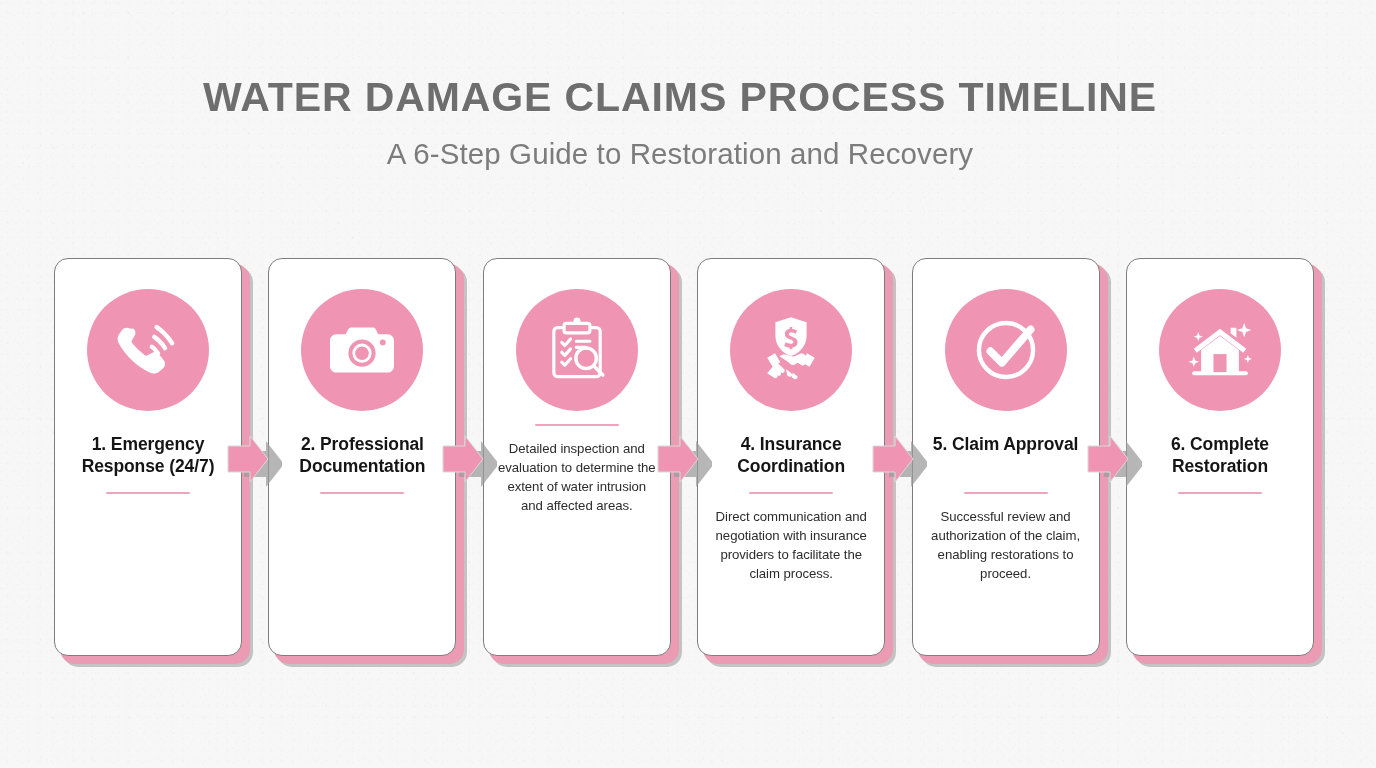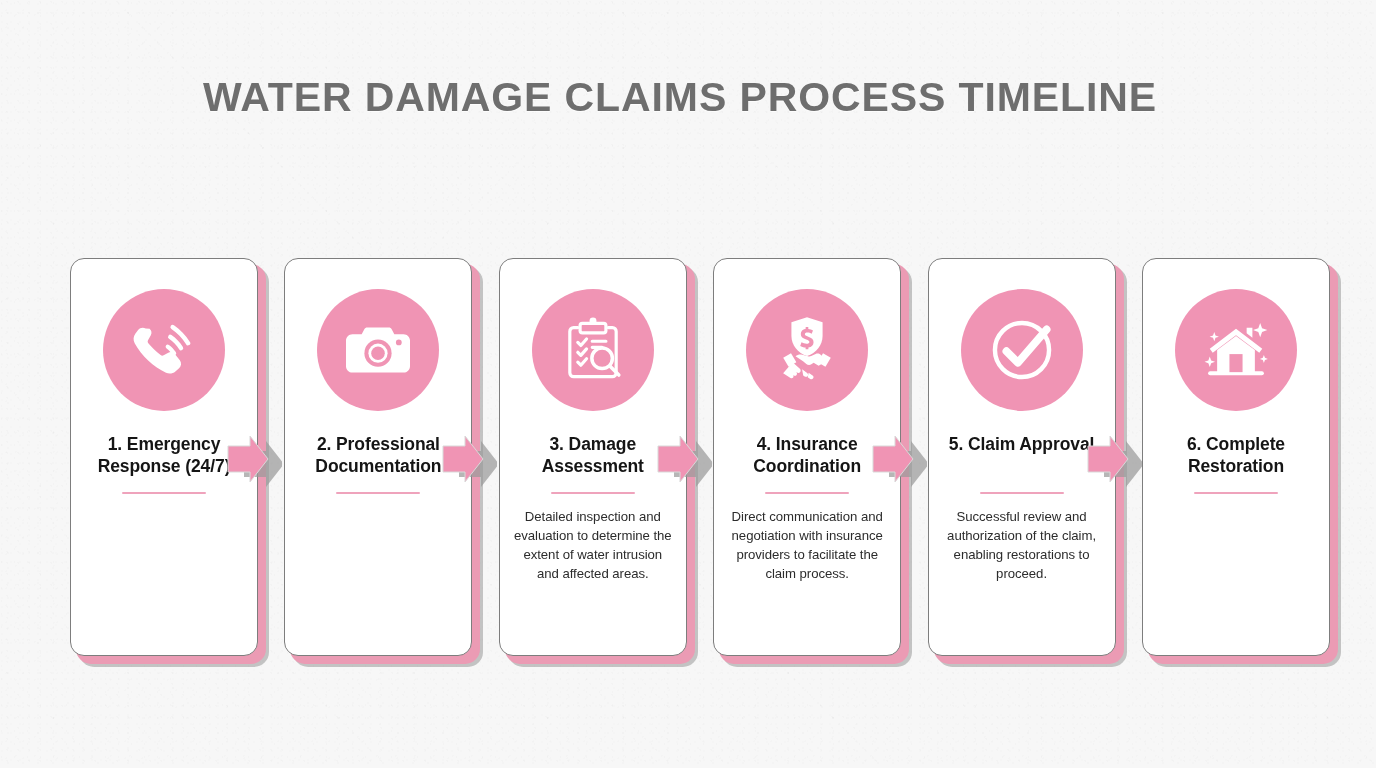--- a/index.html
+++ b/index.html
@@ -35,21 +35,21 @@
     white-space:nowrap;
   }
   #sub-title{
     margin:0;padding-top:19px;
     font-size:29.5px;font-weight:300;letter-spacing:.1px;
     color:#7c7c7c;line-height:1.1;white-space:nowrap;
   }
 
   
   #cards{
-    position:absolute;top:258px;left:70px;
+    position:absolute;top:258px;left:54px;
     width:1262px;height:400px;
     display:flex;justify-content:space-between;align-items:flex-start;
   }
   .card-wrap{position:relative;width:190px;height:400px;}
 
   
   .card-shadow{
     position:absolute;left:9px;top:9px;width:190px;height:400px;
     border-radius:15px;background:#9a9a9a;opacity:.55;
     filter:blur(.4px);
@@ -99,20 +99,21 @@
 </style>
 </head>
 <body>
 
 <div id="noise"></div>
 
 <div id="stage">
 
   <div id="header">
     <h1 id="main-title">WATER DAMAGE CLAIMS PROCESS TIMELINE</h1>
+    <h2 id="sub-title">A 6-Step Guide to Restoration and Recovery</h2>
   </div>
 
   <div id="cards">
       <div class="card-wrap">
         <div class="card-shadow"></div>
         <div class="card-plate"></div>
         <div class="card-face">
           <div class="icon-circle">
     <svg viewBox="0 0 100 100" width="78" height="78" aria-hidden="true">
       <g fill="#fff">
@@ -162,21 +163,20 @@
         <path d="M30 53l4 4 7.5-8.5"></path>
         <path d="M30 66l4 4 7.5-8.5"></path>
         <path d="M49 38.5h18M49 46.5h13"></path>
       </g>
       <g fill="#f094b4" stroke="#fff" stroke-width="4.6" stroke-linecap="round" stroke-linejoin="round">
         <circle cx="62" cy="61" r="13.5"></circle>
         <path d="M72.5 71.5L84 83" fill="none"></path>
       </g>
     </svg>
           </div>
-          <div class="card-title">3. Damage Assessment</div>
           <div class="divider"></div>
           <div class="card-body">Detailed inspection and evaluation to determine the extent of water intrusion and affected areas.</div>
         </div>
       </div>
       <div class="card-wrap">
         <div class="card-shadow"></div>
         <div class="card-plate"></div>
         <div class="card-face">
           <div class="icon-circle">
     <svg viewBox="0 0 100 100" width="82" height="82" aria-hidden="true">

